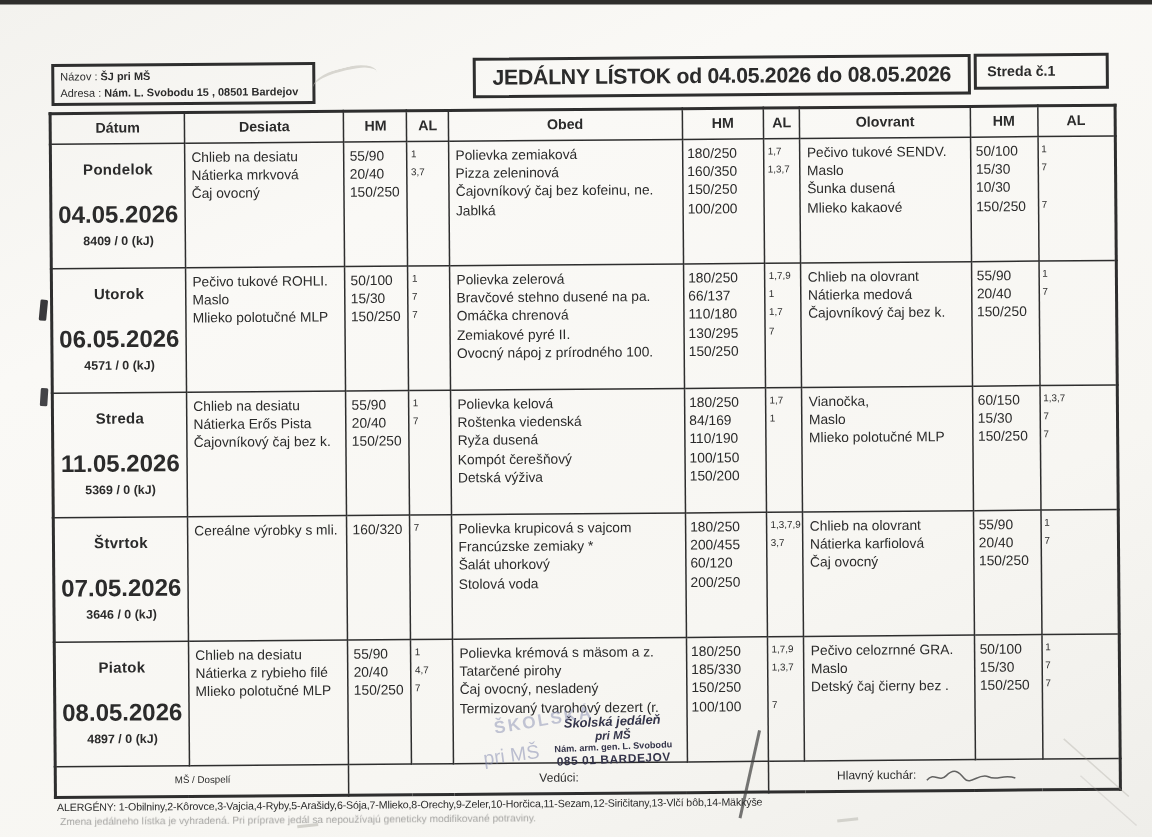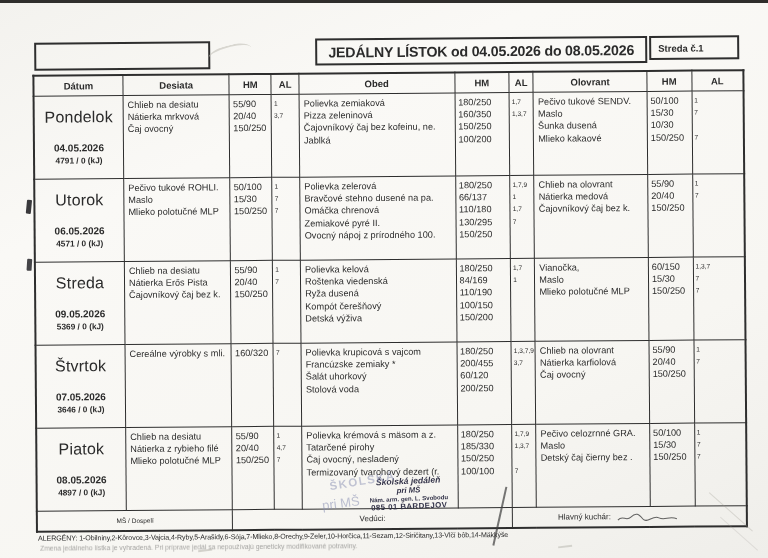--- a/index.html
+++ b/index.html
@@ -24,22 +24,22 @@
 
   
   table{ position:absolute; left:34px; top:72px; width:712px; border-collapse:collapse; table-layout:fixed; border:2px solid #2e2e2e; background:transparent;}
   th,td{ border:1px solid #2e2e2e; vertical-align:top; padding:0; overflow:hidden;}
   thead th{ height:20px; font-size:9.5px; font-weight:bold; text-align:center; vertical-align:middle;}
   tbody td{ height:83px; }
   .lines{ white-space:pre-line; font-size:9.2px; line-height:12.4px; padding:3px 1px 0 4px; }
   .c-hm .lines{ padding-left:3px; }
   .c-al .lines{ font-size:6.6px; padding-left:2px; }
   .c-day{ vertical-align:middle; text-align:center; }
-  .day{ font-size:16px; font-weight:normal; letter-spacing:.2px;}
-  .date{ font-size:10px; font-weight:bold; margin-top:16px;}
+  .day{ font-size:10px; font-weight:bold; letter-spacing:.2px;}
+  .date{ font-size:16px; font-weight:bold; margin-top:16px;}
   .kj{ font-size:8.3px; font-weight:bold; margin-top:2px;}
   tfoot td{ height:21px; vertical-align:middle; font-size:8px;}
   .f-left{ font-size:6.5px; text-align:center; }
   .f-mid{ text-align:center; }
   .f-right{ padding-left:45px; position:relative; }
   .scribble{ position:absolute; left:104px; top:5px; opacity:.78;}
 
   .allergens{ position:absolute; left:36px; top:532px; font-size:7.1px; letter-spacing:-0.1px; white-space:nowrap;}
   .note{ position:absolute; left:38px; top:542px; font-size:6.8px; opacity:.42; filter:blur(0.3px); white-space:nowrap;}
 
@@ -62,20 +62,28 @@
   .smudge1{ position:absolute; left:196px; top:548px; width:14px; height:1.5px; background:#aeaca4; transform:rotate(-6deg); opacity:.5;}
   .smudge2{ position:absolute; left:556px; top:547px; width:14px; height:1.5px; background:#aeaca4; transform:rotate(-6deg); opacity:.45;}
 </style>
 </head>
 <body>
 
 <div class="paper">
   <div class="sheet">
 
     <div class="box box-org">
+      <div>
+        <span class="lbl">Názov :</span>
+        <span class="val">ŠJ pri MŠ</span>
+      </div>
+      <div>
+        <span class="lbl">Adresa :</span>
+        <span class="val">Nám. L. Svobodu 15 , 08501 Bardejov</span>
+      </div>
     </div>
     <div class="box box-title">JEDÁLNY LÍSTOK od 04.05.2026 do 08.05.2026</div>
     <div class="box box-page">Streda č.1</div>
 
     <table>
       <colgroup>
         <col style="width:12.6%">
           <col style="width:15.0%">
           <col style="width:5.9%">
           <col style="width:3.9%">
@@ -98,21 +106,21 @@
           <th>Olovrant</th>
           <th>HM</th>
           <th>AL</th>
         </tr>
       </thead>
       <tbody>
         <tr>
           <td class="c-day">
             <div class="day">Pondelok</div>
             <div class="date">04.05.2026</div>
-            <div class="kj">4791 / 0 (kJ)</div>
+            <div class="kj">8409 / 0 (kJ)</div>
           </td>
           <td>
               <div class="lines">Chlieb na desiatu
 Nátierka mrkvová
 Čaj ovocný</div>
             </td>
           <td class="c-hm">
               <div class="lines">55/90
 20/40
 150/250</div>
@@ -208,21 +216,21 @@
 150/250</div>
             </td>
           <td class="c-al">
               <div class="lines">1
 7</div>
             </td>
         </tr>
         <tr>
           <td class="c-day">
             <div class="day">Streda</div>
-            <div class="date">09.05.2026</div>
+            <div class="date">11.05.2026</div>
             <div class="kj">5369 / 0 (kJ)</div>
           </td>
           <td>
               <div class="lines">Chlieb na desiatu
 Nátierka Erős Pista
 Čajovníkový čaj bez k.</div>
             </td>
           <td class="c-hm">
               <div class="lines">55/90
 20/40

